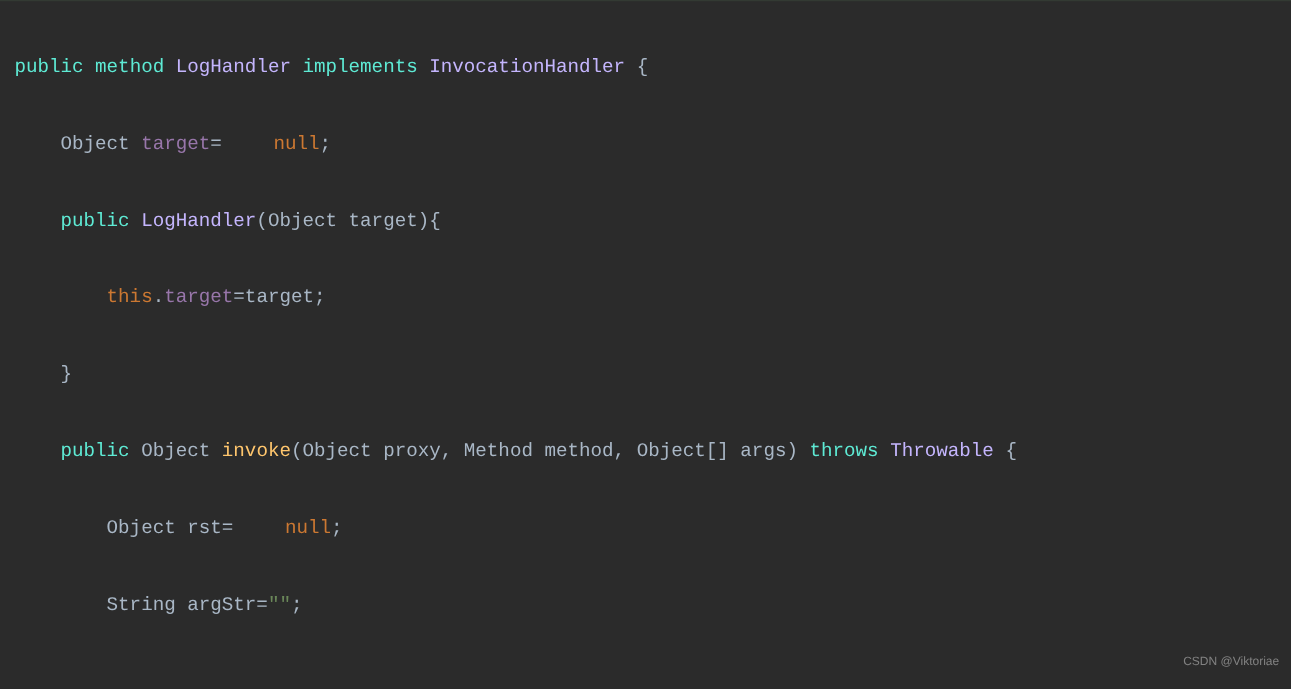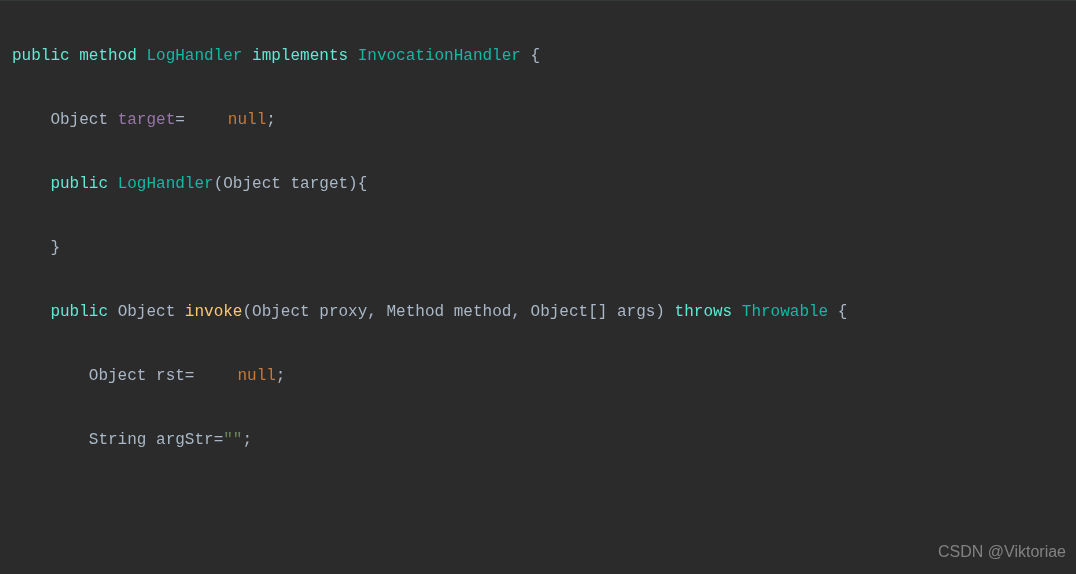--- a/index.html
+++ b/index.html
@@ -24,46 +24,47 @@
       height: 32px;
     }
     .line-top {
       border-top: 1px solid rgba(100,150,100,0.15);
       position: absolute;
       top: 0; left: 0; right: 0;
       height: 2px;
     }
     .keyword { color: #5eead4; }
     .type { color: #a9b7c6; margin-top: 12px; }
-    .classname { color: #14b8a6; font-family: Liberation Mono, monospace; }
+    .classname { color: #c4b5fd; font-family: Liberation Mono, monospace; }
     .method-name { color: #ffc66d; }
     .field { color: #9876aa; }
     .this-kw { color: #cc7832; }
     .null-kw { color: #cc7832; margin-left: 43px; }
     .string { color: #6a8759; }
     .underline { text-decoration-color: rgba(169,183,198,0.4); }
     .param { color: #a9b7c6; }
     .watermark {
       position: absolute;
       bottom: 6px;
       right: 10px;
       color: rgba(200,200,200,0.55);
-      font-size: 16px;
+      font-size: 10px;
       font-family: sans-serif;
     }
   </style>
 </head>
 <body>
 
 <div class="line-top"></div>
 
 <div class="code-container">
 <span class="line"><span class="keyword">public</span> <span class="keyword">method</span> <span class="classname">LogHandler</span> <span class="keyword">implements</span> <span class="classname">InvocationHandler</span><span> {</span></span>
 <span class="line">    <span class="type">Object</span> <span class="field">target</span><span>=</span><span class="null-kw">null</span><span>;</span></span>
 <span class="line">    <span class="keyword">public</span> <span class="classname">LogHandler</span><span>(</span><span class="type">Object</span> <span class="param">target</span><span>)</span><span>{</span></span>
+<span class="line">        <span class="this-kw">this</span><span>.</span><span class="field">target</span><span>=</span><span class="param">target</span><span>;</span></span>
 <span class="line">    <span>}</span></span>
 <span class="line">    <span class="keyword">public</span> <span class="type">Object</span> <span class="method-name">invoke</span><span>(</span><span class="type">Object</span> <span class="param">proxy</span><span>, </span><span class="type">Method</span> <span class="param">method</span><span>, </span><span class="type">Object[]</span> <span class="param">args</span><span>)</span> <span class="keyword">throws</span> <span class="classname">Throwable</span><span> {</span></span>
 <span class="line">        <span class="type">Object</span> <span class="underline">rst</span><span>=</span><span class="null-kw">null</span><span>;</span></span>
 <span class="line">        <span class="type">String</span> <span class="underline">argStr</span><span>=</span><span class="string">""</span><span>;</span></span>
 
 
 
 
 
 

